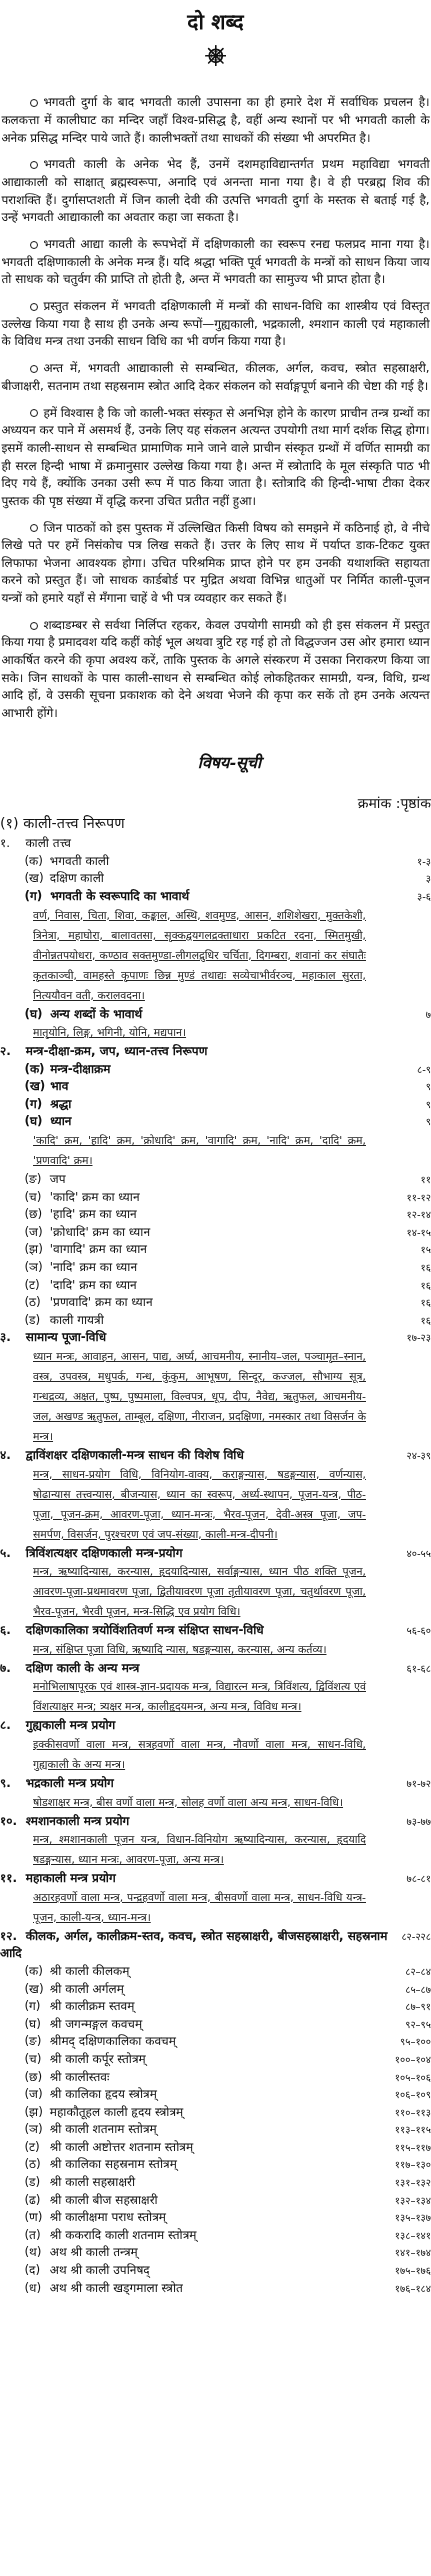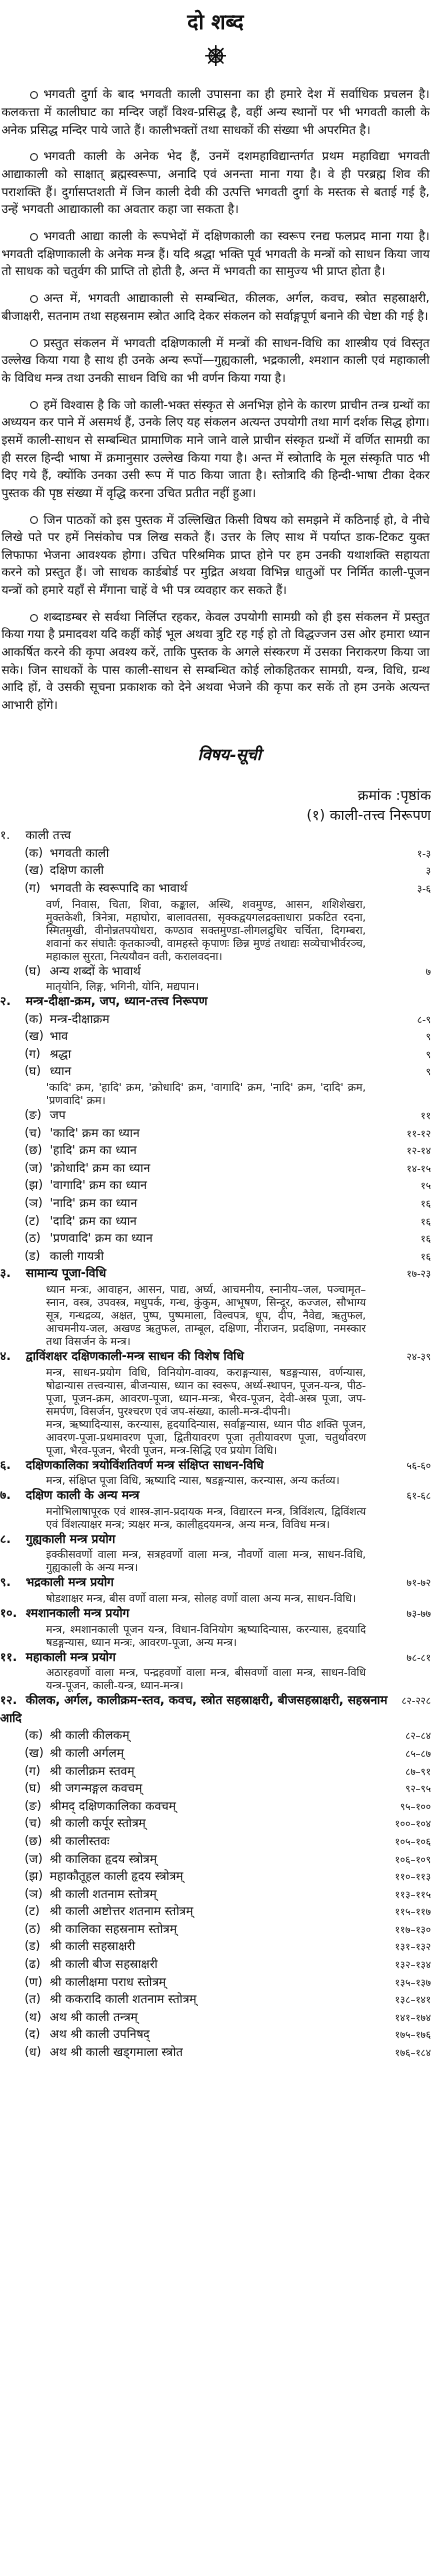--- a/index.html
+++ b/index.html
@@ -16,21 +16,21 @@
     font-family: "DejaVu Serif", serif;
     font-weight: bold;
     font-size: 21px;
     line-height: 29px;
     padding-top: 7.2px;
     margin: 0;
   }
   .ornament {
     display: block; margin: 8.6px auto 0; width: 21.6px; height: 21.6px;
   }
-  .intro { margin-top: 20px; }
+  .intro { margin-top: 28px; }
   .para {
     text-align: justify;
     text-indent: 29px;
     margin: 0 1.4px 9.3px 1.4px;
   }
   .bullet {
     display: inline-block; width: 8px; height: 8px; border: 1.4px solid #111;
     border-radius: 50%; margin-right: 5px; vertical-align: -0.7px; box-sizing: border-box;
   }
   .toc-title {
@@ -38,36 +38,36 @@
     font-family: "DejaVu Serif", serif;
     font-weight: bold; font-style: italic;
     font-size: 16px; line-height: 24.4px;
     margin: 29px 0 18.7px 0;
     padding-left: 28px;
   }
   .toc-head {
     display: flex; justify-content: flex-end; font-size: 14px; margin: 0 0 1.4px 0;
   }
   .part-heading {
-    text-align: right; font-size: 14.4px; line-height: 18.7px; margin: 0 0 2.9px 0;
+    text-align: left; font-size: 14.4px; line-height: 18.7px; margin: 0 0 2.9px 0;
   }
   .toc-row {
     display: flex; justify-content: center; align-items: baseline;
     line-height: 17.6px;
   }
   .toc-row .lbl { flex: 1; }
   .toc-row .pg { white-space: nowrap; font-size: 10px; padding-left: 7.2px; }
   .lvl1 .lbl { padding-left: 0; }
   .lvl1.bold .lbl { font-weight: bold; }
   .lvl2 .lbl { padding-left: 24.4px; }
-  .lvl2.bold .lbl { font-weight: normal; }
+  .lvl2.bold .lbl { font-weight: bold; }
   .num { display: inline-block; min-width: 21.6px; }
   .desc {
-    padding-left: 46px; padding-right: 65px;
-    text-align: justify; font-size: 10.8px; line-height: 13px; color: #222;
+    padding-left: 33px; padding-right: 65px;
+    text-align: justify; font-size: 10.8px; line-height: 20px; color: #222; text-decoration: underline;
   }
 </style>
 </head>
 <body>
 
 <div class="page">
   <h1 class="title">दो शब्द</h1>
   <svg class="ornament" viewBox="0 0 30 30">
     <circle cx="15" cy="15" r="9" fill="none" stroke="#111" stroke-width="2.5"></circle>
     <circle cx="15" cy="15" r="3" fill="#111"></circle>
@@ -77,22 +77,22 @@
       <line x1="5" y1="5" x2="25" y2="25"></line>
       <line x1="25" y1="5" x2="5" y2="25"></line>
     </g>
     <circle cx="15" cy="15" r="6" fill="none" stroke="#111" stroke-width="1.2"></circle>
   </svg>
 
   <div class="intro" id="preface-body">
       <p class="para"><span class="bullet"></span><span>भगवती दुर्गा के बाद भगवती काली उपासना का ही हमारे देश में सर्वाधिक प्रचलन है। कलकत्ता में कालीघाट का मन्दिर जहाँ विश्व-प्रसिद्ध है, वहीं अन्य स्थानों पर भी भगवती काली के अनेक प्रसिद्ध मन्दिर पाये जाते हैं। कालीभक्तों तथा साधकों की संख्या भी अपरमित है।</span></p>
       <p class="para"><span class="bullet"></span><span>भगवती काली के अनेक भेद हैं, उनमें दशमहाविद्यान्तर्गत प्रथम महाविद्या भगवती आद्याकाली को साक्षात् ब्रह्मस्वरूपा, अनादि एवं अनन्ता माना गया है। वे ही परब्रह्म शिव की पराशक्ति हैं। दुर्गासप्तशती में जिन काली देवी की उत्पत्ति भगवती दुर्गा के मस्तक से बताई गई है, उन्हें भगवती आद्याकाली का अवतार कहा जा सकता है।</span></p>
       <p class="para"><span class="bullet"></span><span>भगवती आद्या काली के रूपभेदों में दक्षिणकाली का स्वरूप रनद्य फलप्रद माना गया है। भगवती दक्षिणाकाली के अनेक मन्त्र हैं। यदि श्रद्धा भक्ति पूर्व भगवती के मन्त्रों को साधन किया जाय तो साधक को चतुर्वग की प्राप्ति तो होती है, अन्त में भगवती का सामुज्य भी प्राप्त होता है।</span></p>
+      <p class="para"><span class="bullet"></span><span>प्रस्तुत संकलन में भगवती दक्षिणकाली में मन्त्रों की साधन-विधि का शास्त्रीय एवं विस्तृत उल्लेख किया गया है साथ ही उनके अन्य रूपों—गुह्यकाली, भद्रकाली, श्मशान काली एवं महाकाली के विविध मन्त्र तथा उनकी साधन विधि का भी वर्णन किया गया है।</span></p>
       <p class="para"><span class="bullet"></span><span>अन्त में, भगवती आद्याकाली से सम्बन्धित, कीलक, अर्गल, कवच, स्त्रोत सहस्राक्षरी, बीजाक्षरी, सतनाम तथा सहस्रनाम स्त्रोत आदि देकर संकलन को सर्वाङ्गपूर्ण बनाने की चेष्टा की गई है।</span></p>
-      <p class="para"><span class="bullet"></span><span>प्रस्तुत संकलन में भगवती दक्षिणकाली में मन्त्रों की साधन-विधि का शास्त्रीय एवं विस्तृत उल्लेख किया गया है साथ ही उनके अन्य रूपों—गुह्यकाली, भद्रकाली, श्मशान काली एवं महाकाली के विविध मन्त्र तथा उनकी साधन विधि का भी वर्णन किया गया है।</span></p>
       <p class="para"><span class="bullet"></span><span>हमें विश्वास है कि जो काली-भक्त संस्कृत से अनभिज्ञ होने के कारण प्राचीन तन्त्र ग्रन्थों का अध्ययन कर पाने में असमर्थ हैं, उनके लिए यह संकलन अत्यन्त उपयोगी तथा मार्ग दर्शक सिद्ध होगा। इसमें काली-साधन से सम्बन्धित प्रामाणिक माने जाने वाले प्राचीन संस्कृत ग्रन्थों में वर्णित सामग्री का ही सरल हिन्दी भाषा में क्रमानुसार उल्लेख किया गया है। अन्त में स्त्रोतादि के मूल संस्कृति पाठ भी दिए गये हैं, क्योंकि उनका उसी रूप में पाठ किया जाता है। स्तोत्रादि की हिन्दी-भाषा टीका देकर पुस्तक की पृष्ठ संख्या में वृद्धि करना उचित प्रतीत नहीं हुआ।</span></p>
       <p class="para"><span class="bullet"></span><span>जिन पाठकों को इस पुस्तक में उल्लिखित किसी विषय को समझने में कठिनाई हो, वे नीचे लिखे पते पर हमें निसंकोच पत्र लिख सकते हैं। उत्तर के लिए साथ में पर्याप्त डाक-टिकट युक्त लिफाफा भेजना आवश्यक होगा। उचित परिश्रमिक प्राप्त होने पर हम उनकी यथाशक्ति सहायता करने को प्रस्तुत हैं। जो साधक कार्डबोर्ड पर मुद्रित अथवा विभिन्न धातुओं पर निर्मित काली-पूजन यन्त्रों को हमारे यहाँ से मँगाना चाहें वे भी पत्र व्यवहार कर सकते हैं।</span></p>
       <p class="para"><span class="bullet"></span><span>शब्दाडम्बर से सर्वथा निर्लिप्त रहकर, केवल उपयोगी सामग्री को ही इस संकलन में प्रस्तुत किया गया है प्रमादवश यदि कहीं कोई भूल अथवा त्रुटि रह गई हो तो विद्धज्जन उस ओर हमारा ध्यान आकर्षित करने की कृपा अवश्य करें, ताकि पुस्तक के अगले संस्करण में उसका निराकरण किया जा सके। जिन साधकों के पास काली-साधन से सम्बन्धित कोई लोकहितकर सामग्री, यन्त्र, विधि, ग्रन्थ आदि हों, वे उसकी सूचना प्रकाशक को देने अथवा भेजने की कृपा कर सकें तो हम उनके अत्यन्त आभारी होंगे।</span></p>
     </div>
 
   <h2 class="toc-title">विषय-सूची</h2>
   <div class="toc-head">
     <span>क्रमांक :</span>
     <span>पृष्ठांक</span>
   </div>
@@ -180,20 +180,24 @@
       <div class="toc-row lvl1 bold">
         <span class="lbl"><span class="num">३.</span><span> सामान्य पूजा-विधि</span></span>
         <span class="pg">१७-२३</span>
       </div>
       <div class="desc">ध्यान मन्त्रः, आवाहन, आसन, पाद्य, अर्घ्य, आचमनीय, स्नानीय–जल, पञ्चामृत–स्नान, वस्त्र, उपवस्त्र, मधुपर्क, गन्ध, कुंकुम, आभूषण, सिन्दूर, कज्जल, सौभाग्य सूत्र, गन्धद्रव्य, अक्षत, पुष्प, पुष्पमाला, विल्वपत्र, धूप, दीप, नैवेद्य, ऋतुफल, आचमनीय-जल, अखण्ड ऋतुफल, ताम्बूल, दक्षिणा, नीराजन, प्रदक्षिणा, नमस्कार तथा विसर्जन के मन्त्र।</div>
       <div class="toc-row lvl1 bold">
         <span class="lbl"><span class="num">४.</span><span> द्वाविंशक्षर दक्षिणकाली-मन्त्र साधन की विशेष विधि</span></span>
         <span class="pg">२४-३९</span>
       </div>
       <div class="desc">मन्त्र, साधन-प्रयोग विधि, विनियोग-वाक्य, कराङ्गन्यास, षडङ्गन्यास, वर्णन्यास, षोढान्यास तत्त्वन्यास, बीजन्यास, ध्यान का स्वरूप, अर्ध्य-स्थापन, पूजन-यन्त्र, पीठ-पूजा, पूजन-क्रम, आवरण-पूजा, ध्यान-मन्त्रः, भैरव-पूजन, देवी-अस्त्र पूजा, जप-समर्पण, विसर्जन, पुरश्चरण एवं जप-संख्या, काली-मन्त्र-दीपनी।</div>
+      <div class="toc-row lvl1 bold">
+        <span class="lbl"><span class="num">५.</span><span> त्रिविंशत्यक्षर दक्षिणकाली मन्त्र-प्रयोग</span></span>
+        <span class="pg">४०-५५</span>
+      </div>
       <div class="desc">मन्त्र, ऋष्यादिन्यास, करन्यास, हृदयादिन्यास, सर्वाङ्गन्यास, ध्यान पीठ शक्ति पूजन, आवरण-पूजा-प्रथमावरण पूजा, द्वितीयावरण पूजा तृतीयावरण पूजा, चतुर्थावरण पूजा, भैरव-पूजन, भैरवी पूजन, मन्त्र-सिद्धि एव प्रयोग विधि।</div>
       <div class="toc-row lvl1 bold">
         <span class="lbl"><span class="num">६.</span><span> दक्षिणकालिका त्रयोविंशतिवर्ण मन्त्र संक्षिप्त साधन-विधि</span></span>
         <span class="pg">५६-६०</span>
       </div>
       <div class="desc">मन्त्र, संक्षिप्त पूजा विधि, ऋष्यादि न्यास, षडङ्गन्यास, करन्यास, अन्य कर्तव्य।</div>
       <div class="toc-row lvl1 bold">
         <span class="lbl"><span class="num">७.</span><span> दक्षिण काली के अन्य मन्त्र</span></span>
         <span class="pg">६१-६८</span>
       </div>

